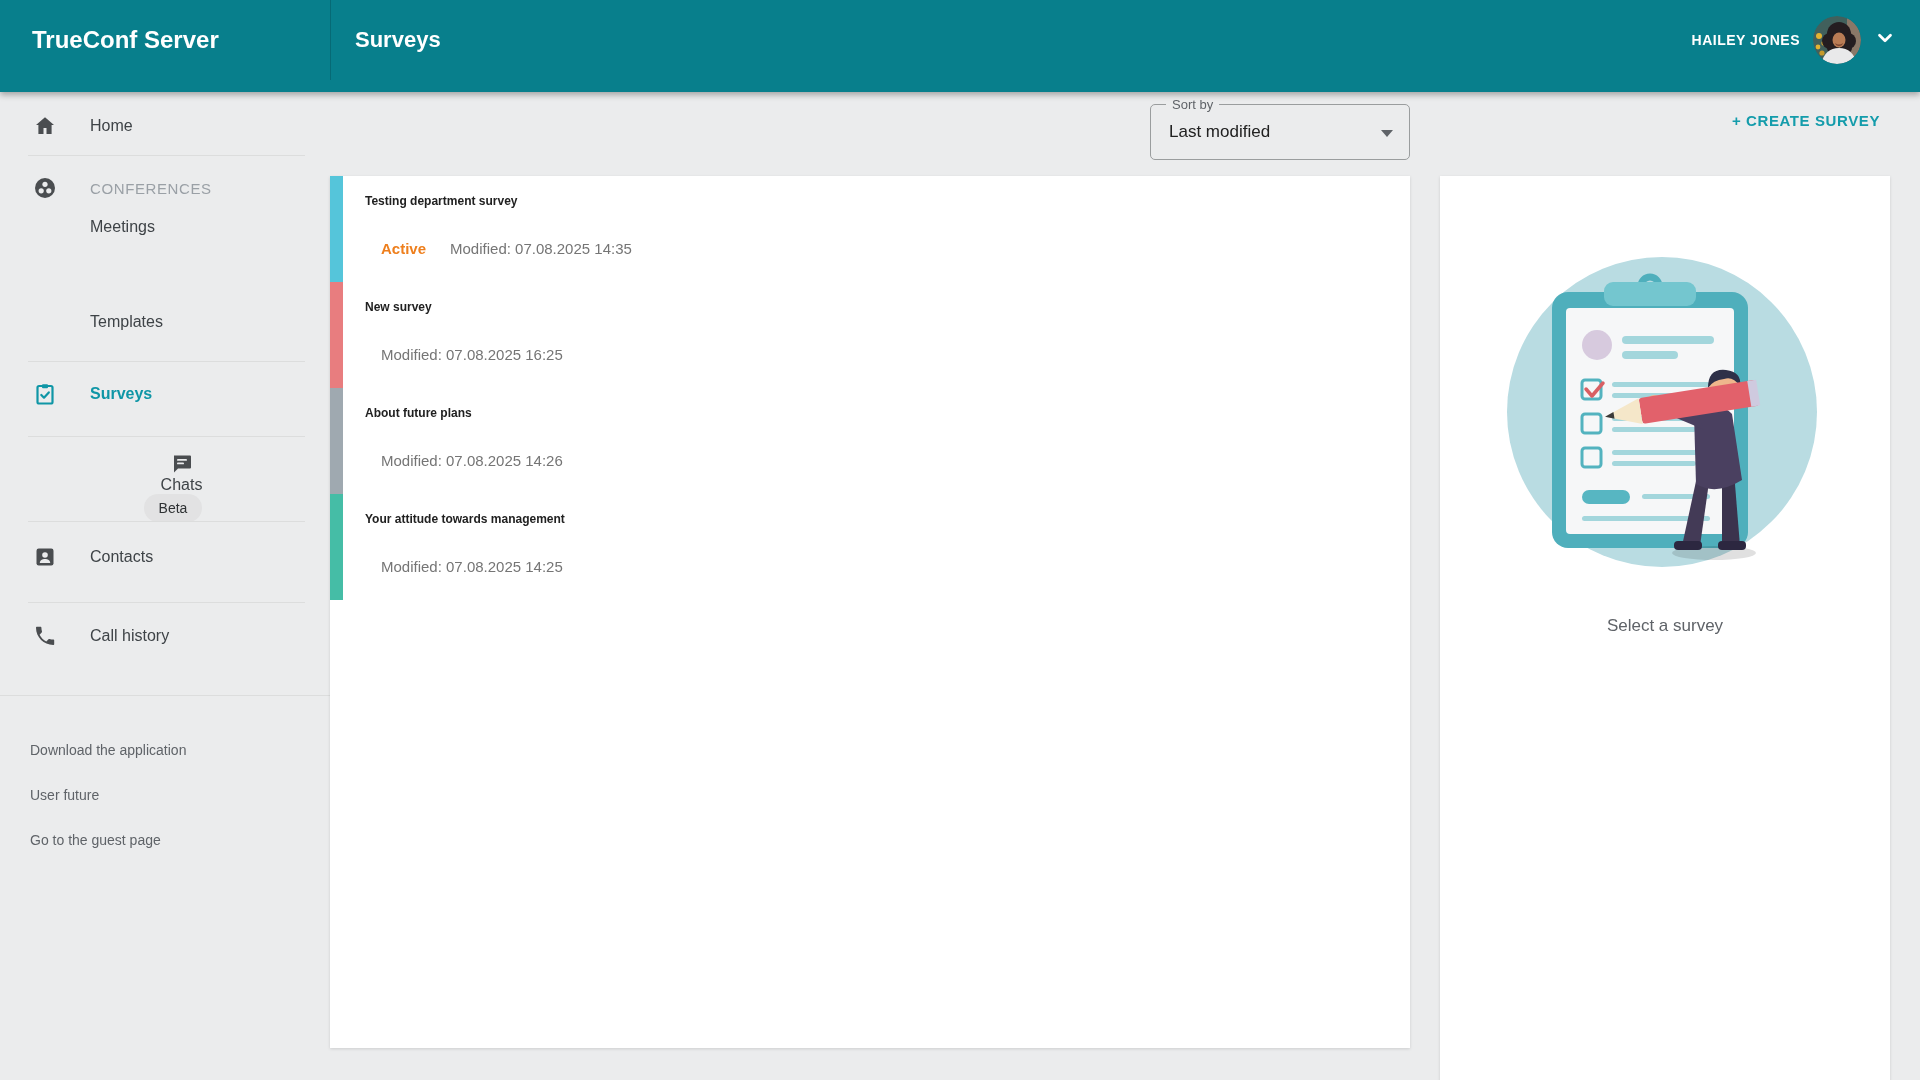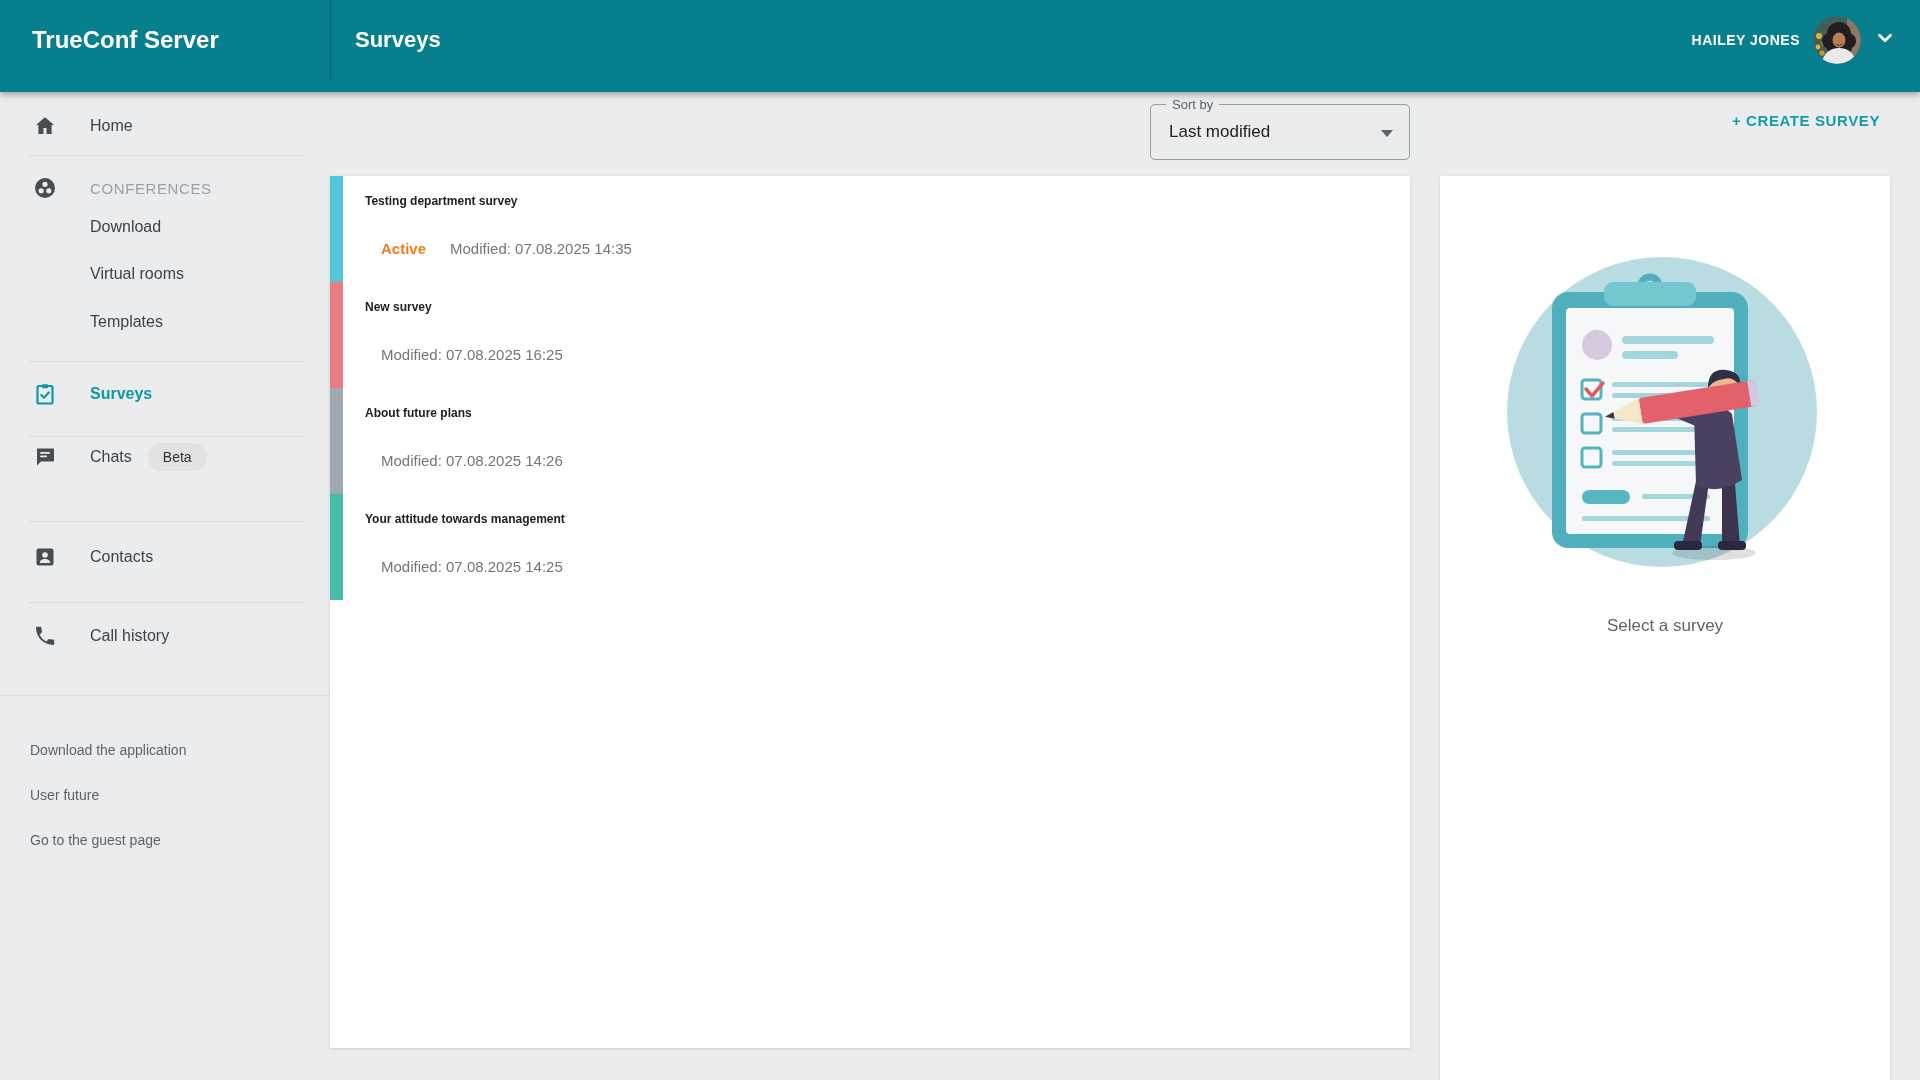--- a/index.html
+++ b/index.html
@@ -176,45 +176,42 @@
         <circle cx="12" cy="12" r="10" fill="#4a4d50"></circle>
         <circle cx="12" cy="8.3" r="2.6" fill="#ebeced"></circle>
         <circle cx="8.2" cy="14.8" r="2.6" fill="#ebeced"></circle>
         <circle cx="15.8" cy="14.8" r="2.6" fill="#ebeced"></circle>
       </svg>
     </span>
     <span class="section-label">CONFERENCES</span>
   </div>
 
   <div class="nav-row" style="top:123px;">
-    <span class="nav-label sub">Download</span>
-  </div>
-  <div class="nav-row" style="top:170px;">
-    <span class="nav-label sub">Virtual rooms</span>
+    <span class="nav-label sub">Meetings</span>
   </div>
   <div class="nav-row" style="top:218px;">
     <span class="nav-label sub">Templates</span>
   </div>
 
   <div class="nav-div" style="top:281px;"></div>
 
   <div class="nav-row active" style="top:290px;">
     <span class="icon-slot">
       <svg width="24" height="24" viewBox="0 0 24 24">
         <rect x="4.5" y="4" width="15" height="17.5" rx="1.6" fill="none" stroke="#0f96a6" stroke-width="2.2"></rect>
         <rect x="9" y="2.2" width="6" height="4" rx="1" fill="#0f96a6"></rect>
         <path d="M8.3 13 l2.7 2.7 l4.8 -5.3" fill="none" stroke="#0f96a6" stroke-width="2.2" stroke-linecap="round" stroke-linejoin="round"></path>
       </svg>
     </span>
     <span class="nav-label">Surveys</span>
   </div>
 
   <div class="nav-div" style="top:356px;"></div>
 
-  <div class="nav-row" style="top:353px;">
+  <div class="nav-row" style="top:372px;flex-direction:column;">
     <span class="icon-slot">
       <svg width="24" height="24" viewBox="0 0 24 24">
         <path d="M4 3.5 h16 a1 1 0 0 1 1 1 v11 a1 1 0 0 1 -1 1 H8 l-4 4 z" fill="#4a4d50"></path>
         <rect x="7" y="7" width="10" height="1.8" rx=".9" fill="#ebeced"></rect>
         <rect x="7" y="10.5" width="7" height="1.8" rx=".9" fill="#ebeced"></rect>
       </svg>
     </span>
     <span class="nav-label">Chats</span>
     <span class="beta-badge">Beta</span>
   </div>

